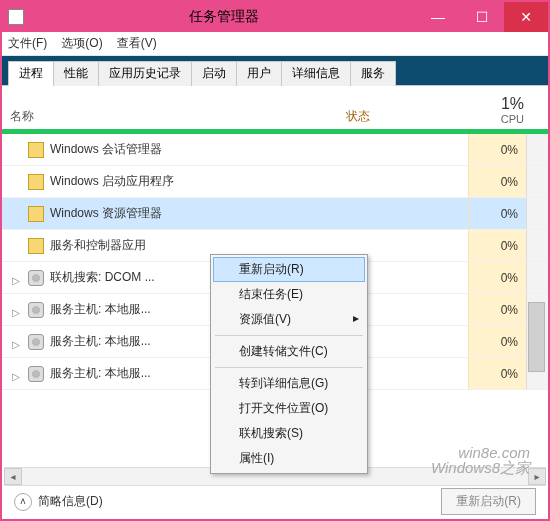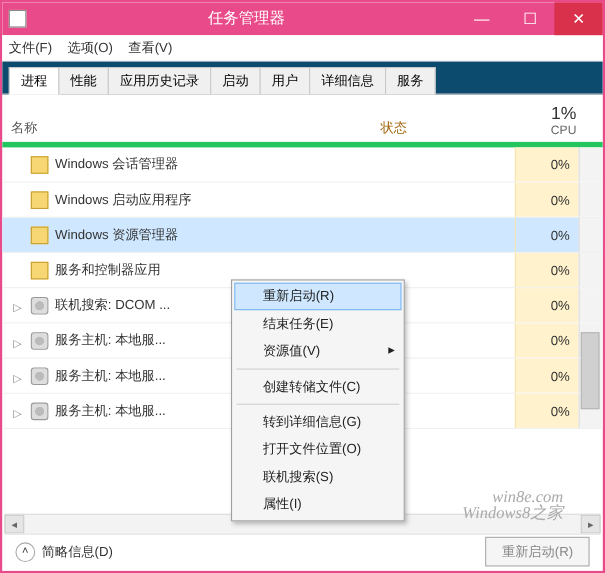--- a/index.html
+++ b/index.html
@@ -1,20 +1,20 @@
 <!DOCTYPE html>
 <html><head>
 <meta charset="utf-8">
 <style>
   * { box-sizing: border-box; margin: 0; padding: 0; }
   body { font-family: "Microsoft YaHei", "Segoe UI", sans-serif; font-size: 12px; background: #fff; }
   .window { width: 550px; height: 521px; border: 2px solid #e94b8a; background: #fff; position: relative; overflow: hidden; }
   .titlebar { height: 30px; background: #e94b8a; display: flex; align-items: center; padding-left: 6px; color: #fff; }
   .titlebar .icon { width: 16px; height: 16px; background: #fff; border: 1px solid #888; margin-right: 8px; }
-  .titlebar .title { flex: 1; text-align: center; font-size: 14px; color: #ffffff; }
+  .titlebar .title { flex: 1; text-align: center; font-size: 14px; color: #000000; }
   .winbtns { display: flex; height: 100%; }
   .winbtn { width: 44px; display: flex; align-items: center; justify-content: center; color: #fff; font-size: 14px; }
   .winbtn.close { background: #d9304c; }
   .menubar { height: 24px; display: flex; align-items: center; padding: 0 6px; gap: 14px; border-bottom: 1px solid #e5e5e5; background: #fff; }
   .menubar span { color: #333; }
   .tabs { display: flex; padding: 4px 6px 0 6px; border-bottom: 1px solid #c8c8c8; background: #0c4a6e; }
   .tab { padding: 3px 10px; border: 1px solid #c8c8c8; border-bottom: none; background: #f0f0f0; margin-right: -1px; font-size: 12px; position: relative; top: 1px; }
   .tab.active { background: #fff; border-bottom: 1px solid #fff; }
   .columns { display: flex; height: 48px; border-bottom: 5px solid #22c55e; align-items: flex-end; padding: 0 24px 4px 8px; }
   .col-name { flex: 1; color: #555; }
@@ -39,21 +39,21 @@
   .context-menu .sep { height: 1px; background: #d0d0d0; margin: 3px 2px; }
   .context-menu .sub { position: absolute; right: 6px; }
   .hscroll { position: absolute; left: 2px; right: 2px; bottom: 34px; height: 18px; background: #f3f3f3; border-top: 1px solid #dcdcdc; display: flex; }
   .hscroll .btn { width: 18px; background: #e5e5e5; border: 1px solid #ccc; display: flex; align-items: center; justify-content: center; font-size: 10px; color: #666; }
   .hscroll .track { flex: 1; position: relative; }
   .footer { position: absolute; left: 2px; right: 2px; bottom: 2px; height: 32px; border-top: 1px solid #dcdcdc; display: flex; align-items: center; padding: 0 10px; background: #fff; }
   .footer .less { display: flex; align-items: center; gap: 6px; color: #333; }
   .footer .less .chev { width: 18px; height: 18px; border: 1px solid #aaa; border-radius: 50%; display: flex; align-items: center; justify-content: center; font-size: 10px; }
   .footer .action { margin-left: auto; padding: 4px 14px; border: 1px solid #aaa; background: #f5f5f5; color: #888; }
   .vscroll-thumb { position: absolute; right: 3px; top: 168px; width: 17px; height: 70px; background: #d0d0d0; border: 1px solid #b5b5b5; }
-  .watermark { position: absolute; right: 36px; bottom: 44px; font-size: 15px; font-style: italic; color: #aaa; pointer-events: none; font-family: Liberation Serif, serif; line-height: 1; text-align: right; }
+  .watermark { position: absolute; right: 18px; bottom: 44px; font-size: 15px; font-style: italic; color: #aaa; pointer-events: none; font-family: Liberation Sans, sans-serif; line-height: 1; text-align: right; }
 </style>
 </head>
 <body>
 
 <div class="window">
 
   <div class="titlebar">
     <span class="icon"></span>
     <span class="title">任务管理器</span>
     <div class="winbtns">

